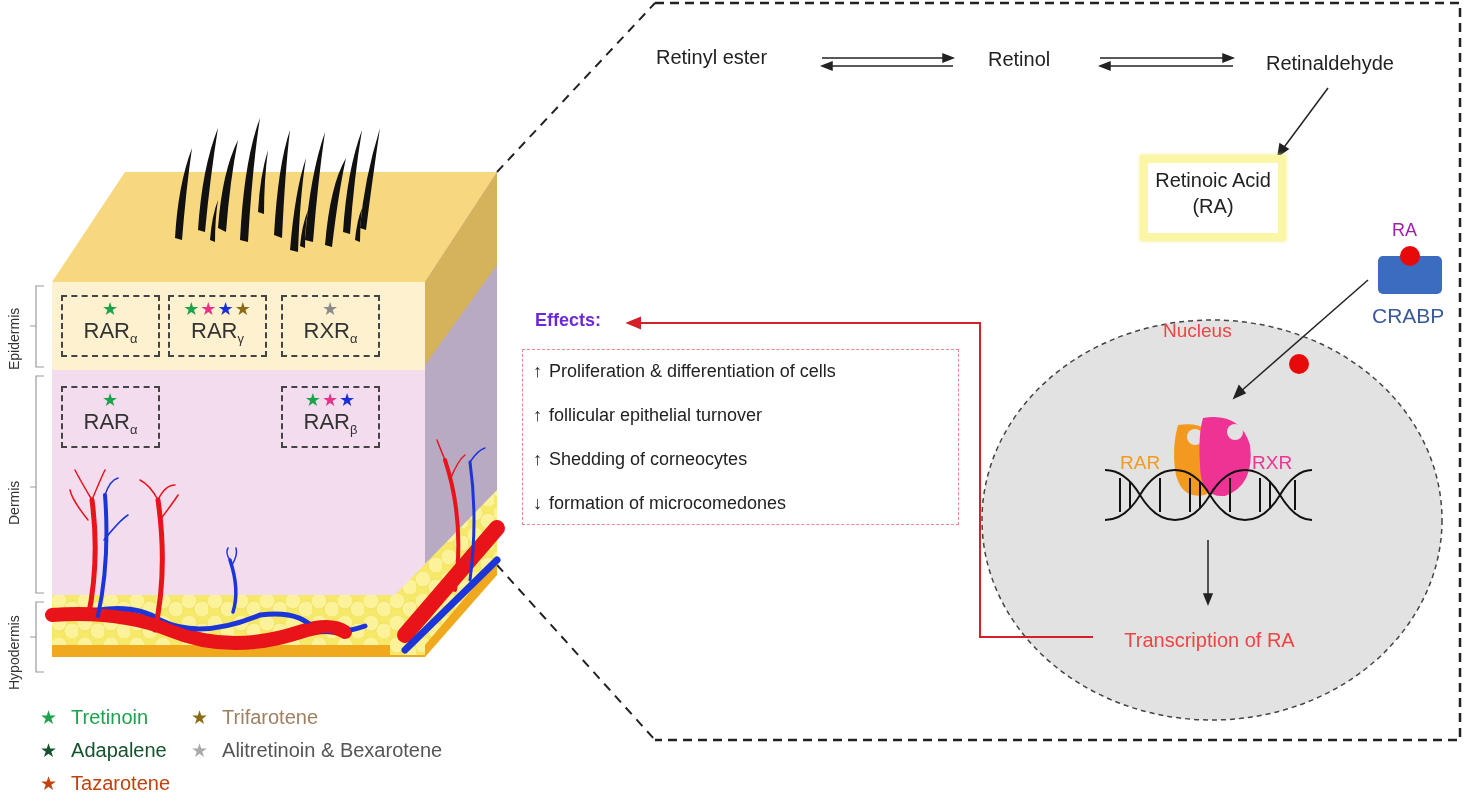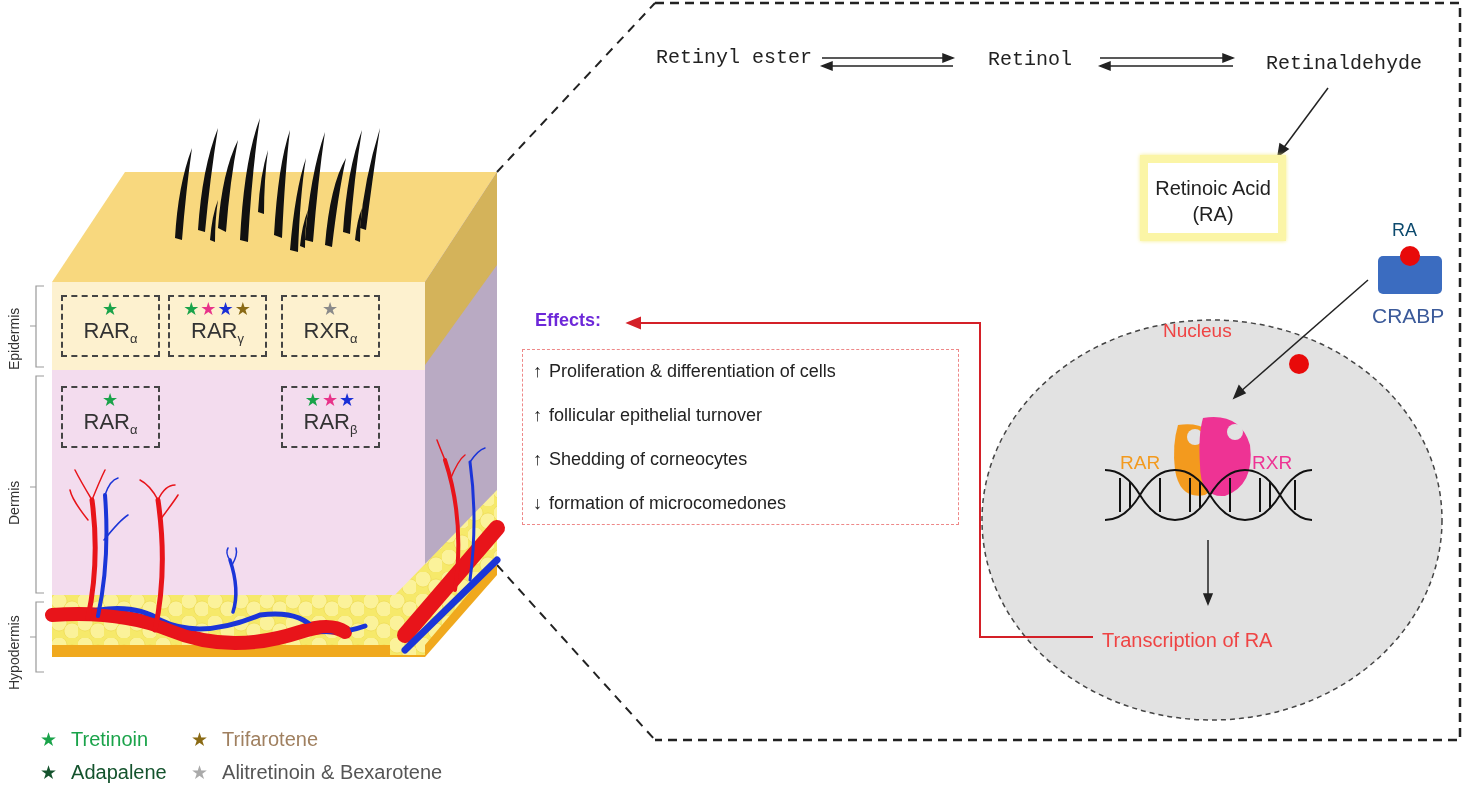--- a/index.html
+++ b/index.html
@@ -5,23 +5,23 @@
   html, body { margin: 0; padding: 0; background: #ffffff; }
   body { width: 1465px; height: 797px; position: relative; overflow: hidden;
          font-family: "Liberation Sans", "DejaVu Sans", sans-serif; }
   svg { position: absolute; left: 0; top: 0; }
   .txt { position: absolute; white-space: nowrap; color: #ef4444; }
   .layer-label { position: absolute; font-size: 14px; color: #333; transform: rotate(-90deg); transform-origin: left top; white-space: nowrap; }
   .recbox { position: absolute; border: 2px dashed #444; text-align: center; }
   .recbox .stars { font-size: 18px; line-height: 20px; margin-top: 2px; letter-spacing: 1px; }
   .recbox .name { font-size: 22px; color: #333; line-height: 24px; }
   .recbox .name sub { font-size: 13px; }
-  .legend-item { position: absolute; font-size: 20px; white-space: nowrap; margin-top: 22px; }
+  .legend-item { position: absolute; font-size: 20px; white-space: nowrap; }
   .legend-item .star { font-size: 19px; margin-right: 14px; }
-  .pathway { position: absolute; font-size: 20px; color: #222; white-space: nowrap; font-family: Liberation Mono, monospace; }
+  .pathway { position: absolute; font-size: 20px; color: #222; white-space: nowrap; }
   .effects-title { position: absolute; font-size: 18px; font-weight: bold; color: #6d28d9; }
   .effects-box { position: absolute; border: 1.5px dashed #e88; }
   .effect-item { font-size: 18px; color: #222; line-height: 22px; height: 44px; white-space: nowrap; padding-left: 10px; }
   .effect-item .arrow { display: inline-block; width: 16px; }
   .ra-box { position: absolute; border: 8px solid #fbf5a6; background: #fff; text-align: center; font-size: 20px; line-height: 26px; color: #222; box-shadow: 0 0 4px #f6ee8a; }
 </style>
 </head>
 <body>
 
 <svg width="1465" height="797">
@@ -197,31 +197,31 @@
 </div>
 <div class="legend-item" style="left:191px; top:739px;">
   <span class="star" style="color:#aaaaaa">★</span><span style="color:#555">Alitretinoin &amp; Bexarotene</span>
 </div>
 
 <div class="pathway" style="left:656px; top:46px;">Retinyl ester</div>
 <div class="pathway" style="left:988px; top:48px;">Retinol</div>
 <div class="pathway" style="left:1266px; top:52px;">Retinaldehyde</div>
 
 <div class="ra-box" style="left:1140px; top:155px; width:130px; height:70px;">
-  <div style="margin-top:12px;">Retinoic Acid</div>
+  <div style="margin-top:4px;">Retinoic Acid</div>
   <div>(RA)</div>
 </div>
 
-<div class="txt" style="left:1392px; top:220px; font-size:18px; color:#0c4a6e;">RA</div>
+<div class="txt" style="left:1392px; top:220px; font-size:18px; color:#a21caf;">RA</div>
 <div class="txt" style="left:1372px; top:304px; font-size:21px; color:#3b5a9a;">CRABP</div>
 
 <div class="txt" style="left:1163px; top:320px; font-size:19px;">Nucleus</div>
 <div class="txt" style="left:1120px; top:452px; font-size:19px; color:#f39a1e;">RAR</div>
 <div class="txt" style="left:1252px; top:452px; font-size:19px; color:#ee3394;">RXR</div>
-<div class="txt" style="left:1102px; top:624px; font-size:20px; line-height:32px; width:215px;">
+<div class="txt" style="left:1102px; top:624px; font-size:20px; text-align:center; line-height:32px; width:215px;">
   <div>Transcription of RA</div>
 </div>
 
 <div class="effects-title" style="left:535px; top:310px;">Effects:</div>
 <div class="effects-box" style="left:522px; top:349px; width:435px; height:174px;">
   <div style="padding-top:10px;">
     <div class="effect-item"><span class="arrow">↑</span><span>Proliferation &amp; differentiation of cells</span></div>
     <div class="effect-item"><span class="arrow">↑</span><span>follicular epithelial turnover</span></div>
     <div class="effect-item"><span class="arrow">↑</span><span>Shedding of corneocytes</span></div>
     <div class="effect-item"><span class="arrow">↓</span><span>formation of microcomedones</span></div>

